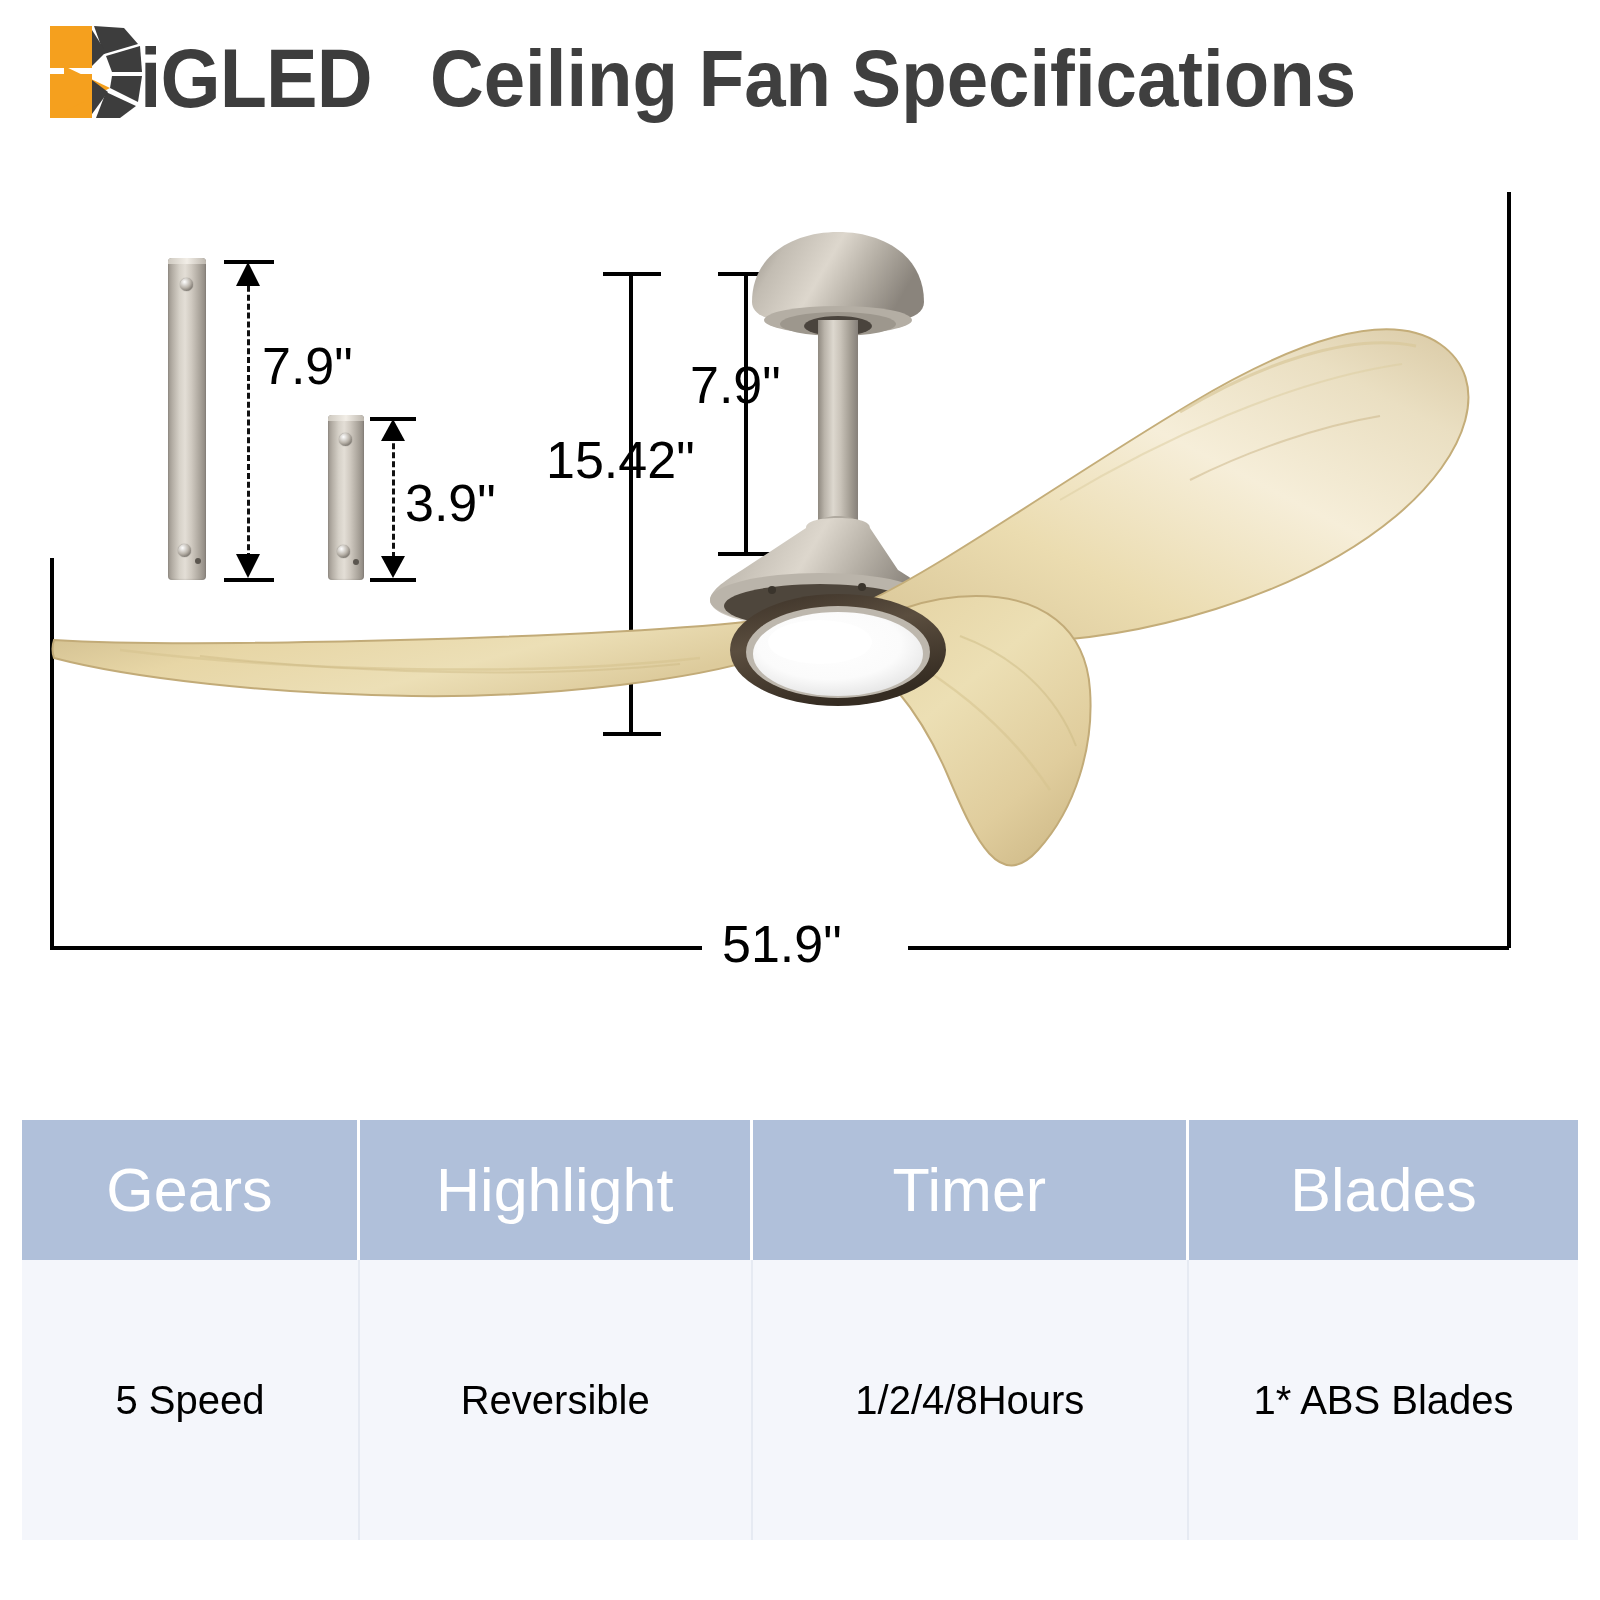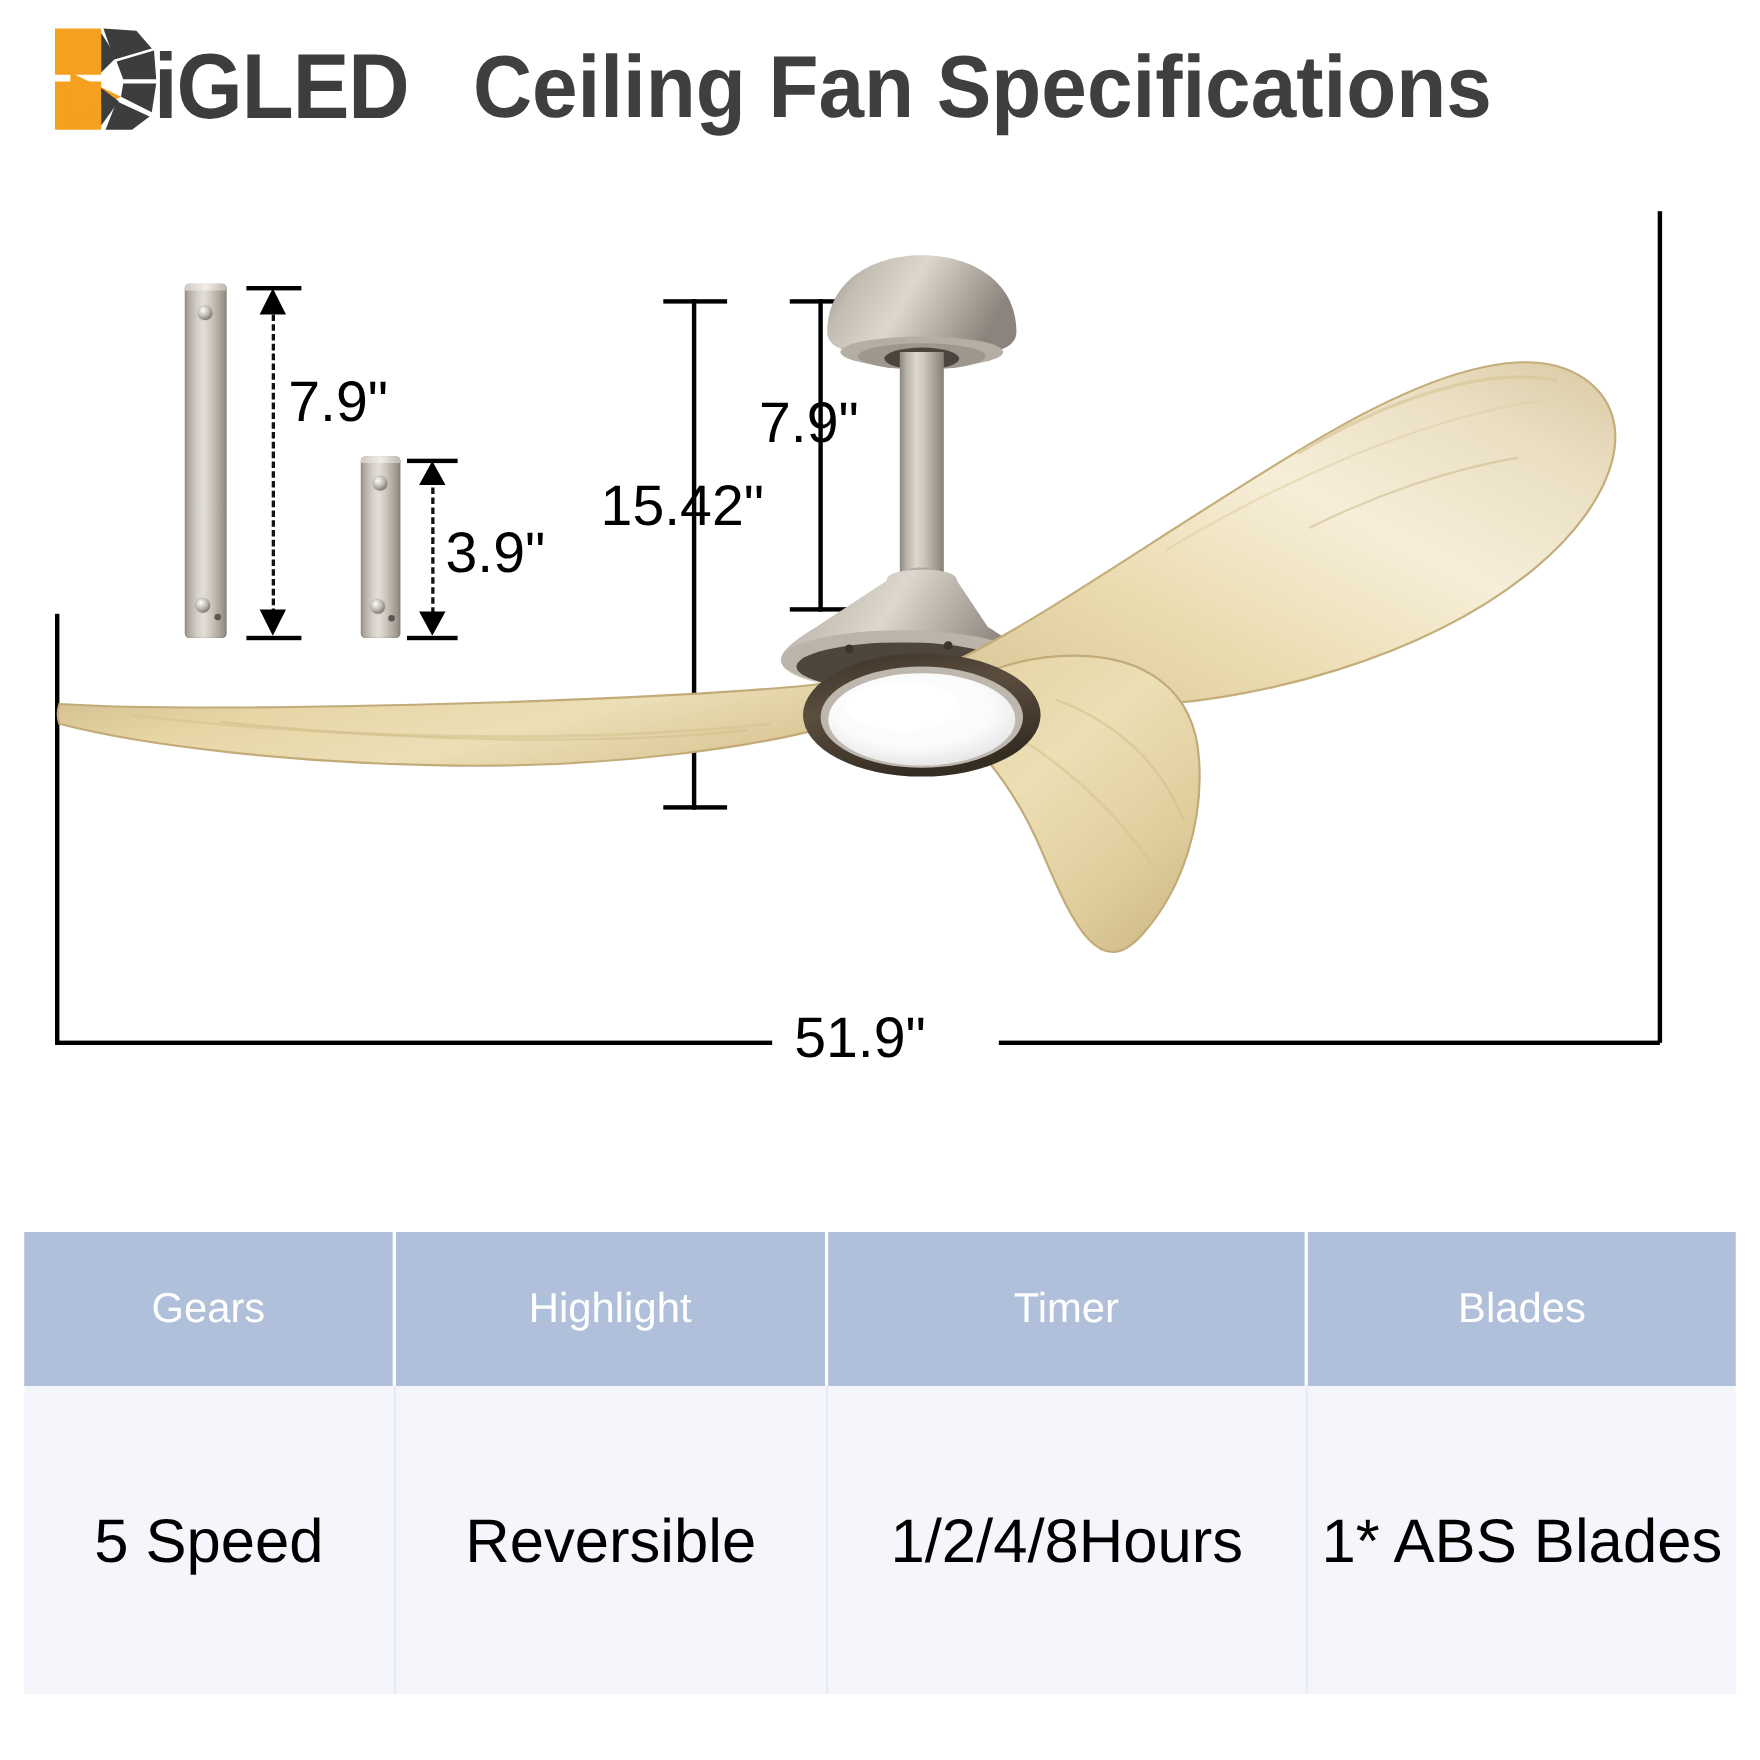--- a/index.html
+++ b/index.html
@@ -106,29 +106,29 @@
   #spec-table {
     position: absolute;
     left: 22px; top: 1120px;
     width: 1556px;
   }
   .tbl-row { display: flex; width: 100%; }
   #tbl-head .tbl-cell {
     height: 140px;
     background: #b0c0da;
     color: #ffffff;
-    font-size: 38px;
+    font-size: 61px;
     border-right: 3px solid #ffffff;
   }
   #tbl-head .tbl-cell:last-child { border-right: none; text-align: right; }
   #tbl-body .tbl-cell {
     height: 280px;
     background: #f4f6fb;
     color: #000000;
-    font-size: 56px;
+    font-size: 40px;
     border-right: 2px solid #e6eaf2;
   }
   #tbl-body .tbl-cell:last-child { border-right: none; }
   .tbl-cell {
     display: flex;
     align-items: center;
     justify-content: center;
     text-align: center;
     font-family: "Liberation Sans Narrow", "Liberation Sans", sans-serif;
     white-space: nowrap;

